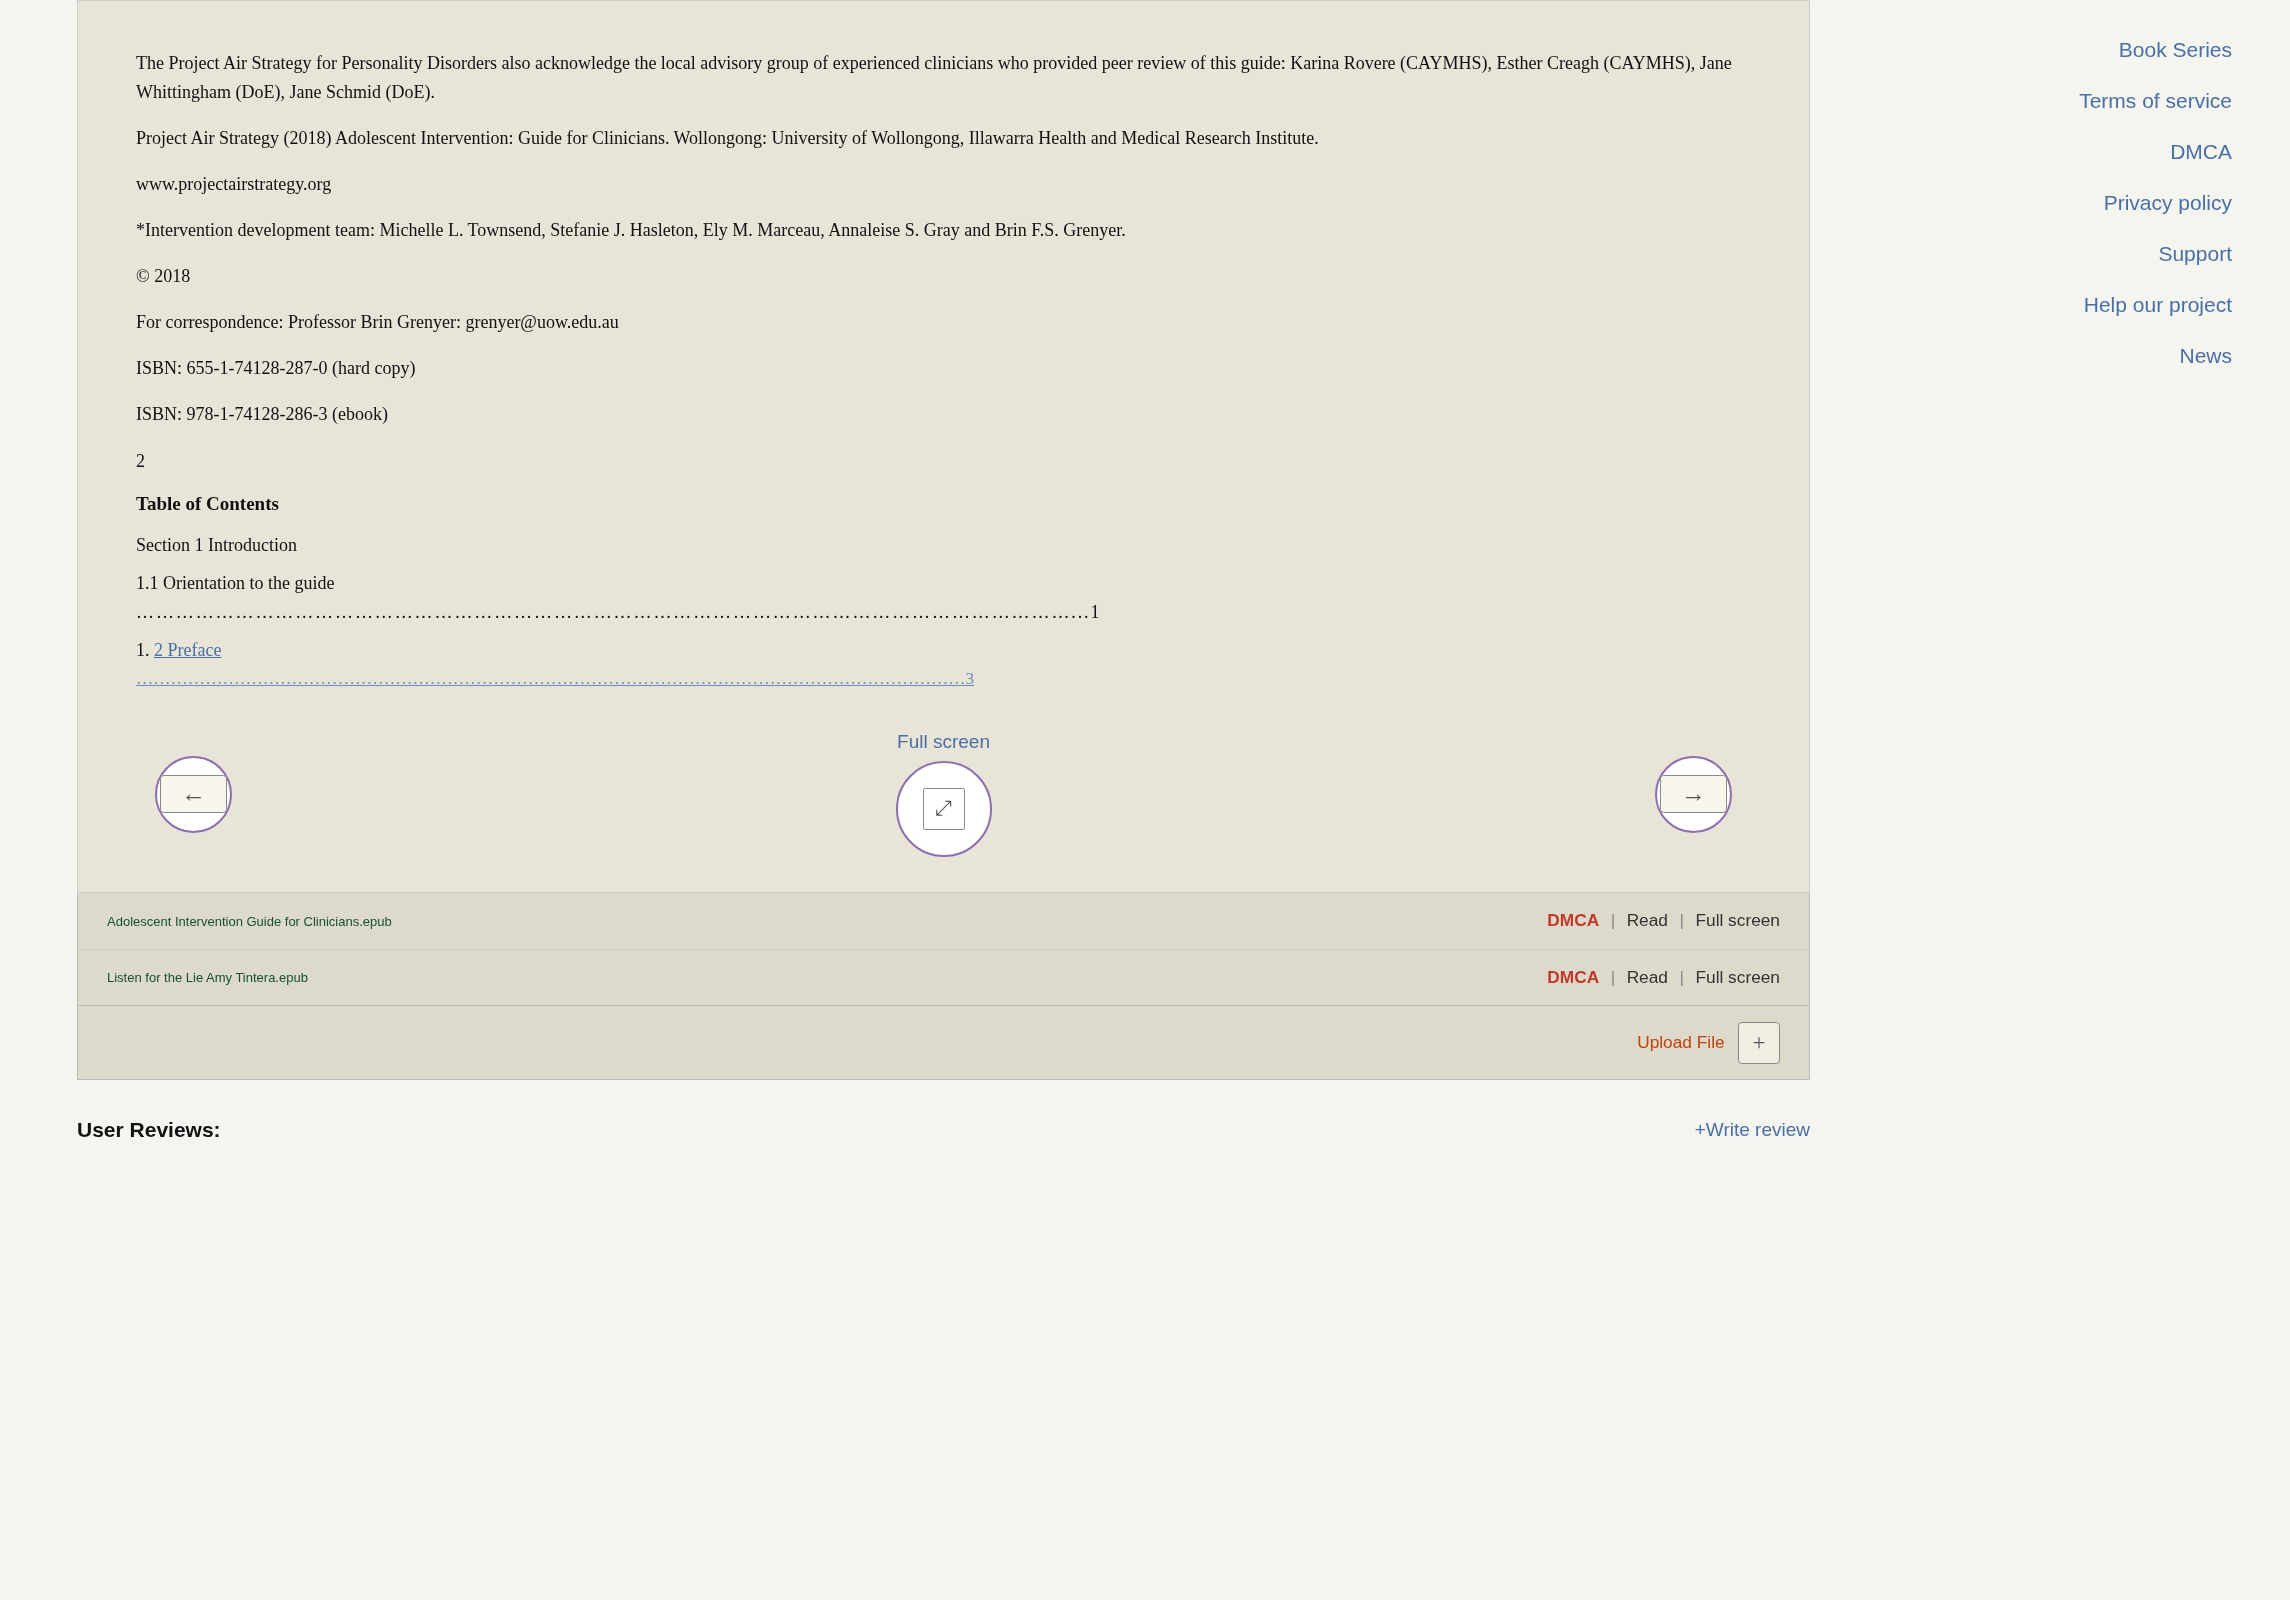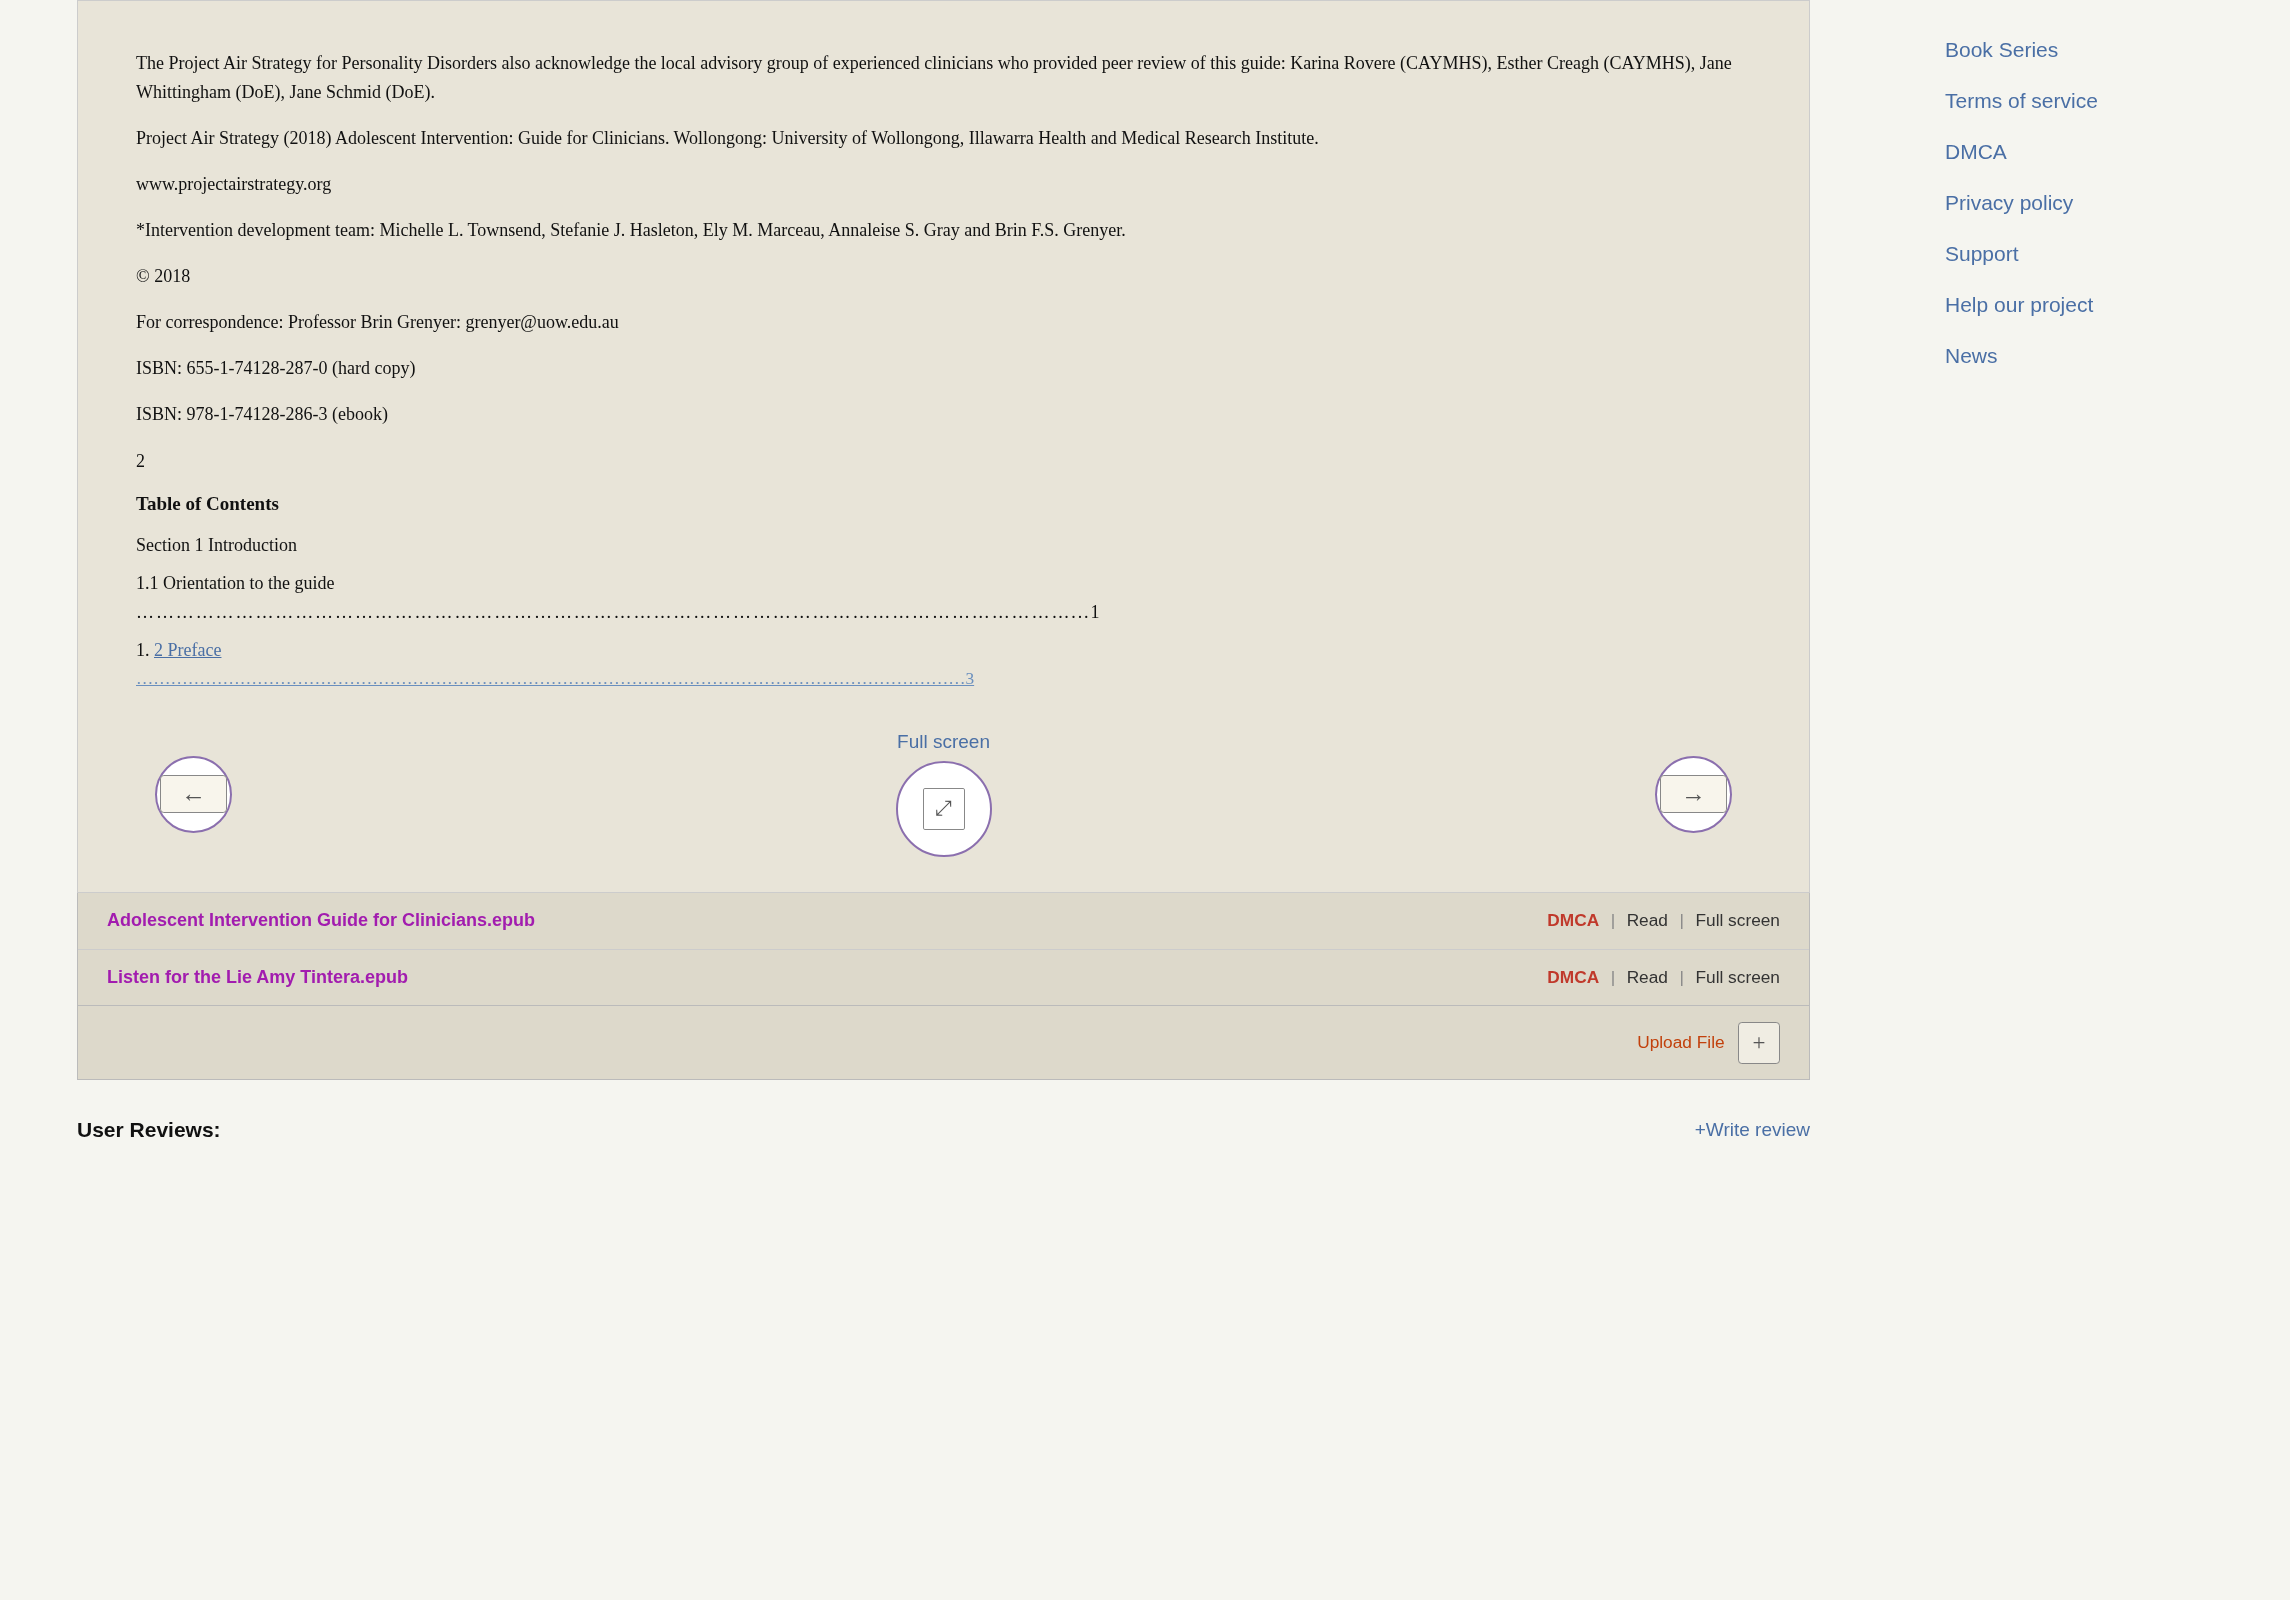--- a/index.html
+++ b/index.html
@@ -15,20 +15,21 @@
       min-height: 1601px;
     }
     .main-content {
       flex: 1;
       padding: 0 0 38px 0;
     }
     .sidebar {
       width: 403px;
       padding: 38px 58px;
       background: #f5f5f0;
+      text-align: right;
     }
     .sidebar a {
       display: block;
       color: #4a6fa5;
       text-decoration: none;
       font-size: 21px;
       margin-bottom: 27px;
       font-family: Arial, sans-serif;
     }
 
@@ -140,25 +141,24 @@
     }
     .file-row {
       display: flex;
       align-items: center;
       justify-content: space-between;
       padding: 17.3px 29px;
       border-bottom: 1px solid #ccc;
     }
     .file-row:last-child { border-bottom: none; }
     .file-name a {
-      color: #a21caf;
-      font-size: 18px;
-      text-decoration: none;
-      font-family: Arial, sans-serif;
-      font-weight: bold;
+      color: #14532d;
+      font-size: 13px;
+      text-decoration: none;
+      font-family: Arial, sans-serif;
     }
     .file-actions {
       display: flex;
       align-items: center;
       gap: 11.5px;
       font-size: 17.3px;
       font-family: Arial, sans-serif;
     }
     .file-actions .dmca-link {
       color: #c0392b;

